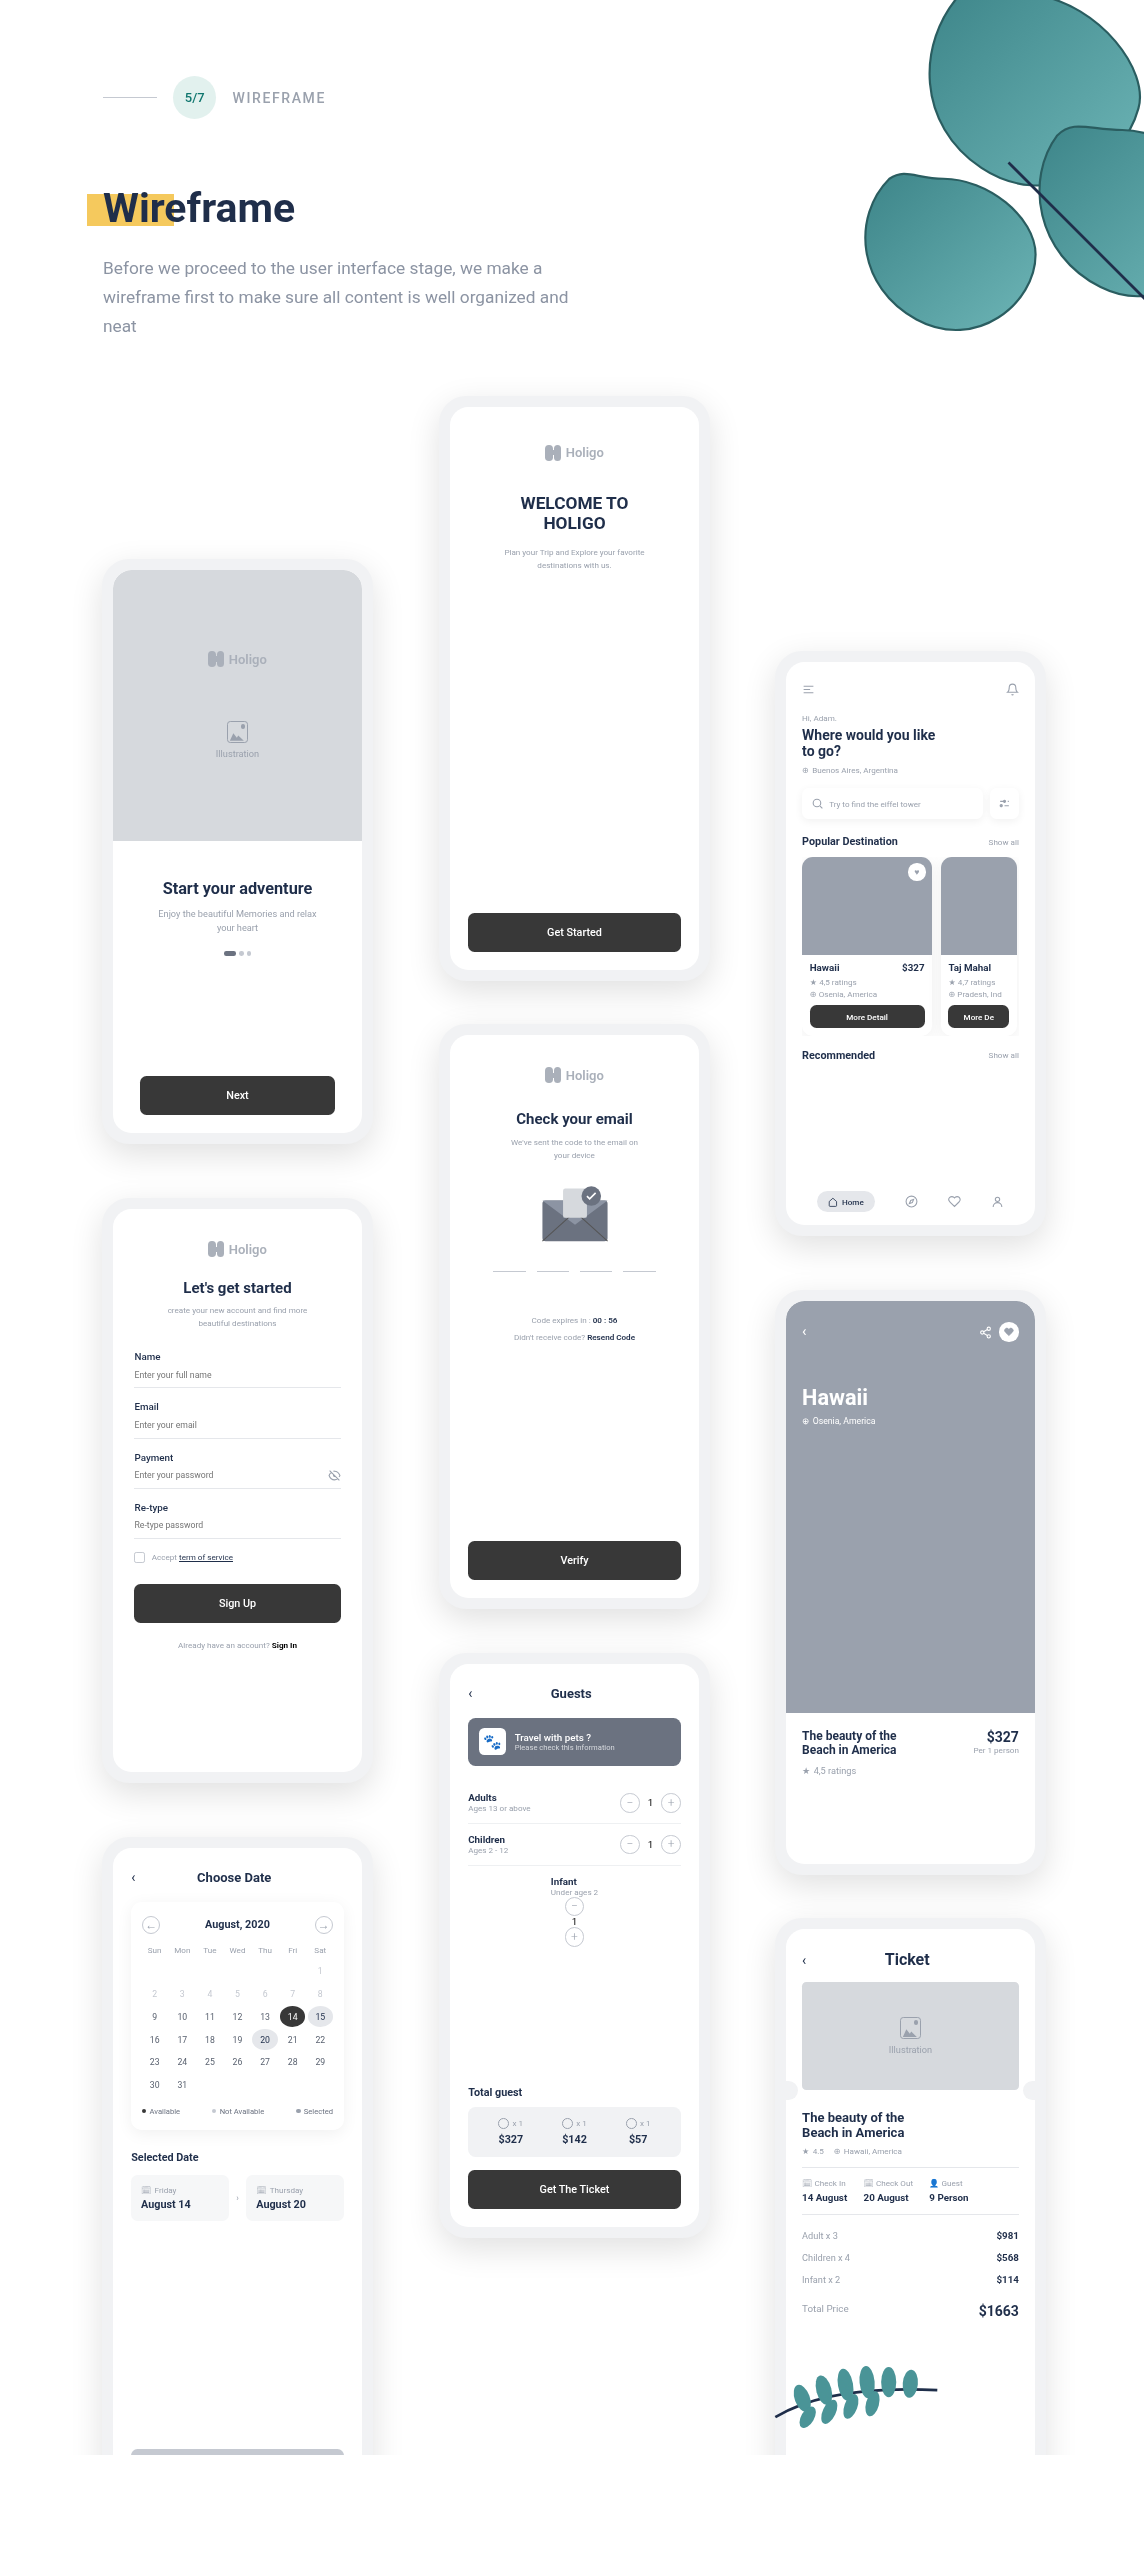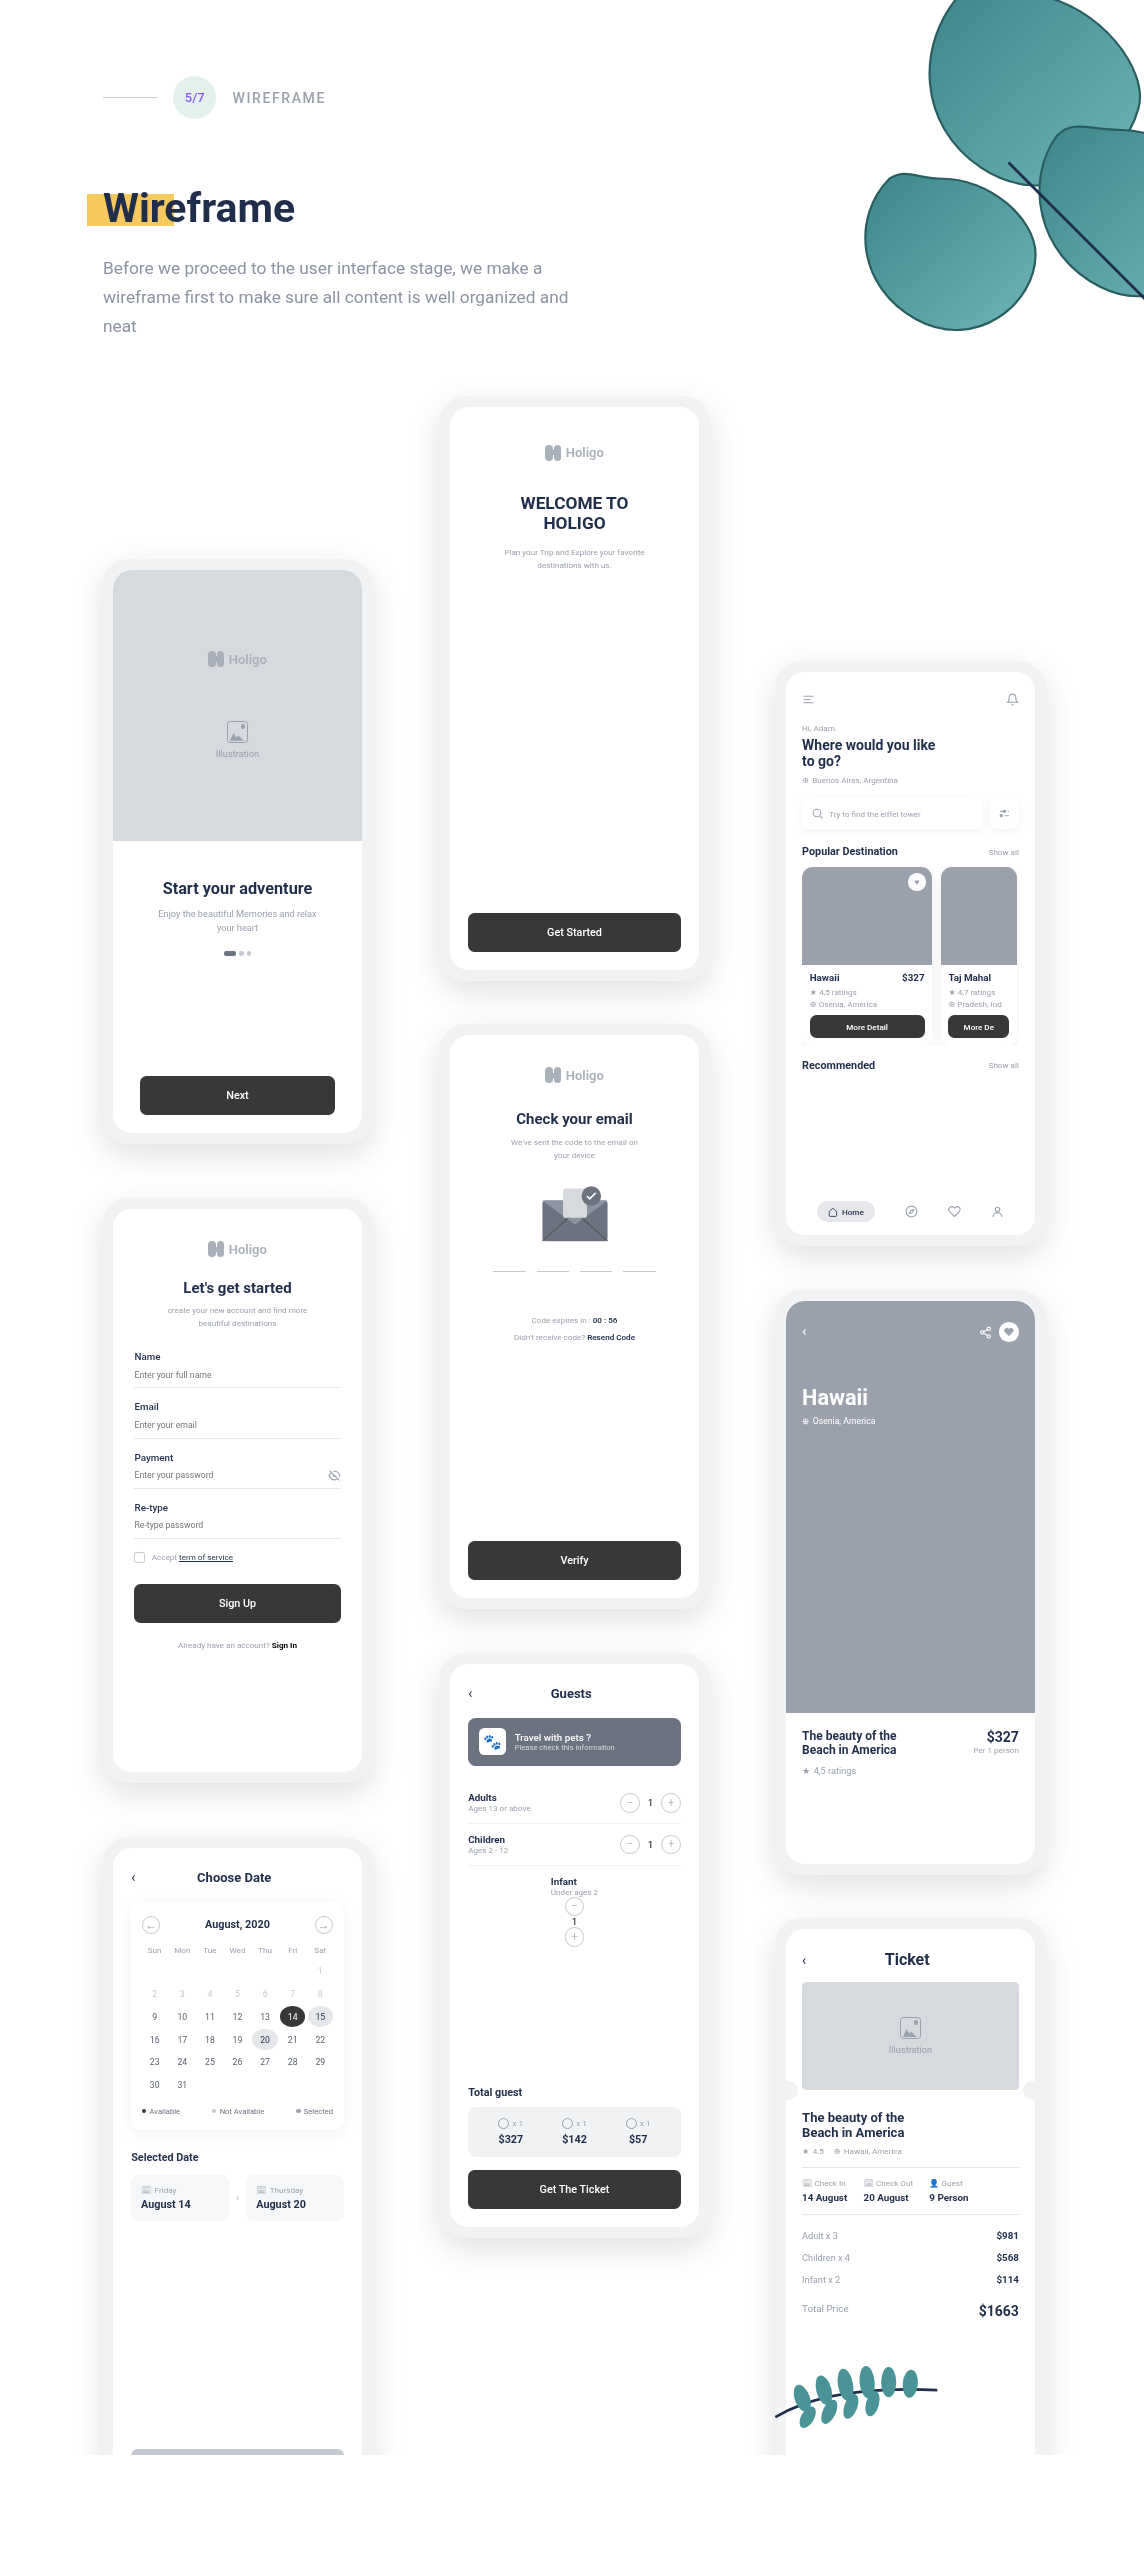--- a/index.html
+++ b/index.html
@@ -2,21 +2,21 @@
 <html style="font-size:8.7px"><head>
 <meta charset="utf-8">
 <style>
 *{box-sizing:border-box;margin:0;padding:0;font-family:-apple-system,BlinkMacSystemFont,'Segoe UI',Roboto,sans-serif}
 body{background:#fff;width:1144px;position:relative;padding-bottom:163px}
 .leaf{position:absolute;pointer-events:none}
 .leaf-tr{top:-27px;right:-54px;width:379px;height:379px}
 .leaf-br{bottom:27px;right:190px;width:190px;height:108px}
 .page-header{padding:76px 0 0 103px;display:flex;align-items:center;gap:16.3px}
 .header-line{width:54px;height:1.1px;background:#c5c9d1}
-.header-badge{width:43px;height:43px;border-radius:50%;background:#e2f1ee;display:flex;align-items:center;justify-content:center;color:#8b5cf6;font-size:13px;font-weight:500}
+.header-badge{width:43px;height:43px;border-radius:50%;background:#e2f1ee;display:flex;align-items:center;justify-content:center;color:#0f766e;font-size:13px;font-weight:500}
 .header-label{color:#9aa1ad;font-size:14px;letter-spacing:1.6px;font-weight:500}
 .page-title{margin:65px 0 0 103px;position:relative;display:inline-block}
 .title-accent{position:absolute;left:-16.3px;top:9.8px;width:87px;height:32.5px;background:#f5c95d;z-index:0}
 .page-title h1{position:relative;z-index:1;font-size:41px;font-weight:700;color:#1f2e4a}
 .page-intro{margin:21.7px 0 0 103px;max-width:488px;color:#8c94a3;font-size:17.3px;line-height:1.7}
 .screens{position:relative;margin-top:54px;width:100%;height:1896px}
 .phone{position:absolute;background:#f1f2f4;border-radius:27px;padding:10.8px;box-shadow:0 10.8px 32.5px rgba(0,0,0,.12)}
 .phone-inner{background:#fff;border-radius:18.4px;width:100%;height:100%;overflow:hidden;position:relative}
 .dark-btn{background:#383838;color:#fff;border:none;border-radius:6.5px;font-size:10.8px;font-weight:500;padding:13px 0;width:100%;text-align:center}
 .grey-btn{background:#c5c9d1;color:#fff;border:none;border-radius:6.5px;font-size:12px;font-weight:500;padding:14px 0;width:100%;text-align:center}
@@ -352,21 +352,21 @@
               <span>Thursday</span>
             </div>
         <div class="h-title" style="font-size:10.8px;margin-top:3.3px">August 20</div>
       </div>
     </div>
     <div style="flex:1"></div>
     <button class="grey-btn">Next</button>
   </div>
 </div>
 
-<div class="phone" style="left:775px;top:265px;width:271px;height:585px">
+<div class="phone" style="left:775px;top:255px;width:271px;height:585px">
   <div class="phone-inner" style="padding:21.7px 16.3px 0;display:flex;flex-direction:column">
     <div style="display:flex;justify-content:space-between;align-items:center">
       <svg class="icon" viewBox="0 0 24 24">
             <path d="M3 6h18M3 12h12M3 18h18"></path>
           </svg>
       <svg class="icon" viewBox="0 0 24 24">
             <path d="M18 8a6 6 0 10-12 0c0 7-3 9-3 9h18s-3-2-3-9M13.7 21a2 2 0 01-3.4 0"></path>
           </svg>
     </div>
     <div class="muted tiny" style="margin-top:16.3px">Hi, Adam.</div>

